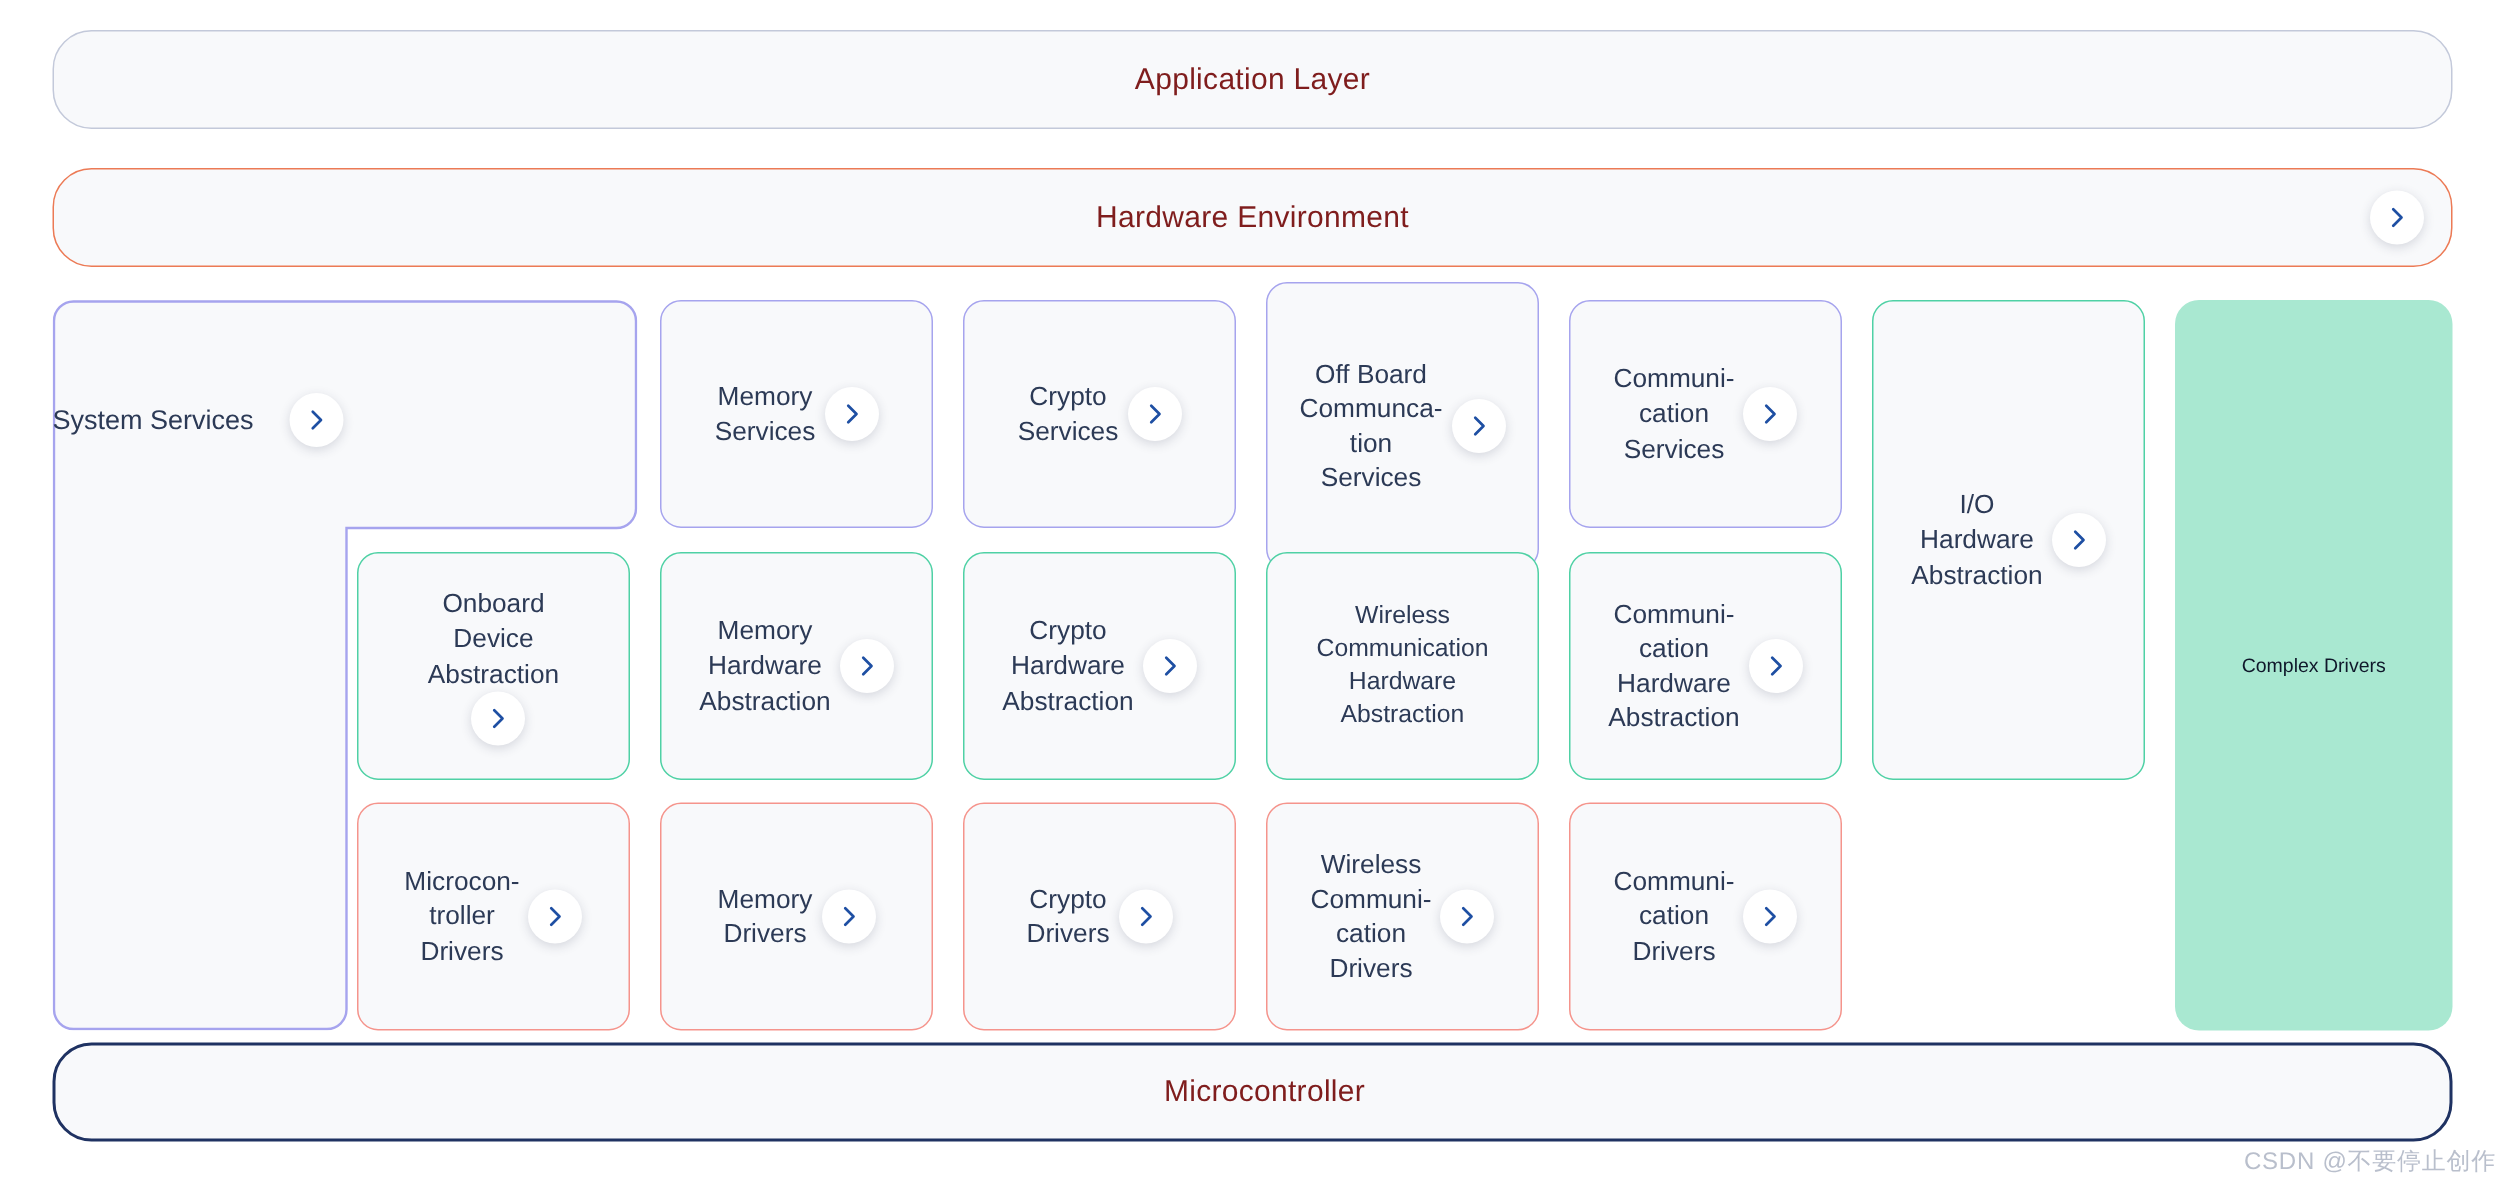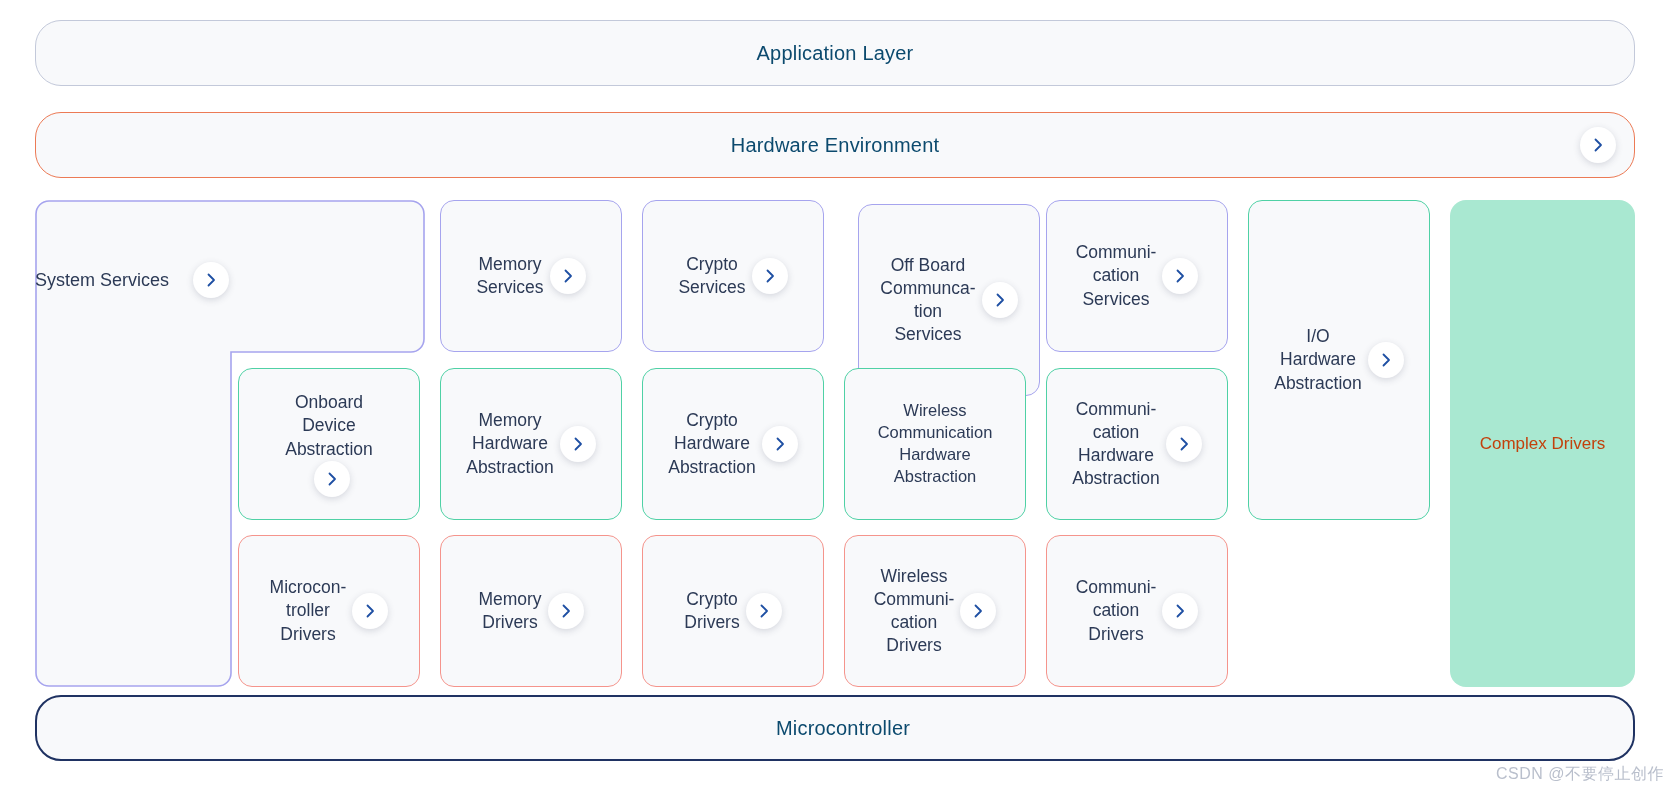--- a/index.html
+++ b/index.html
@@ -28,21 +28,21 @@
     display: flex;
     align-items: center;
     justify-content: center;
     color: #2b3a55;
   }
   .bar {
     border-radius: 26px;
   }
   .bar .label {
     font-size: 20px;
-    color: #0c4a6e;
+    color: #7f1d1d;
     letter-spacing: .2px;
   }
 
   
   .b-app      { border-color: #c3c9da; }
   .b-rte      { border-color: #ec7a55; }
   .b-services { border-color: #a6a4ee; }
   .b-abs      { border-color: #4fd1a5; }
   .b-drivers  { border-color: #f5948c; }
   .b-mcu      { border-color: #1f3262; border-width: 2px; }
@@ -105,22 +105,22 @@
 
   
   #complex-drivers {
     background: #a9e8d1;
     border: none;
     border-radius: 16px;
     justify-content: center;
     align-items: center;
   }
   #complex-drivers .label {
-    font-size: 17px;
-    color: #c2410c;
+    font-size: 13px;
+    color: #0f172a;
   }
 
   
   #watermark {
     position: absolute;
     right: 14px;
     bottom: 8px;
     font-size: 16px;
     color: #b9bfcc;
     letter-spacing: .5px;
@@ -174,21 +174,21 @@
   <div class="box cell b-services" style="left:642px; top:200px; width:182px; height:152px;">
     <span class="label">Crypto
 Services</span>
     <span class="chev chev-inline">
       <svg width="16" height="16" viewBox="0 0 16 16" fill="none">
           <path d="M5.5 2.5 L11 8 L5.5 13.5" stroke="#1e4fa3" stroke-width="1.8" stroke-linecap="round" stroke-linejoin="round"></path>
         </svg>
     </span>
   </div>
 
-  <div class="box cell b-services" style="left:844px; top:204px; width:182px; height:192px;margin-left:14px;">
+  <div class="box cell b-services" style="left:844px; top:188px; width:182px; height:192px;">
     <span class="label">Off Board
 Communca-
 tion
 Services</span>
     <span class="chev chev-inline">
       <svg width="16" height="16" viewBox="0 0 16 16" fill="none">
           <path d="M5.5 2.5 L11 8 L5.5 13.5" stroke="#1e4fa3" stroke-width="1.8" stroke-linecap="round" stroke-linejoin="round"></path>
         </svg>
     </span>
   </div>

